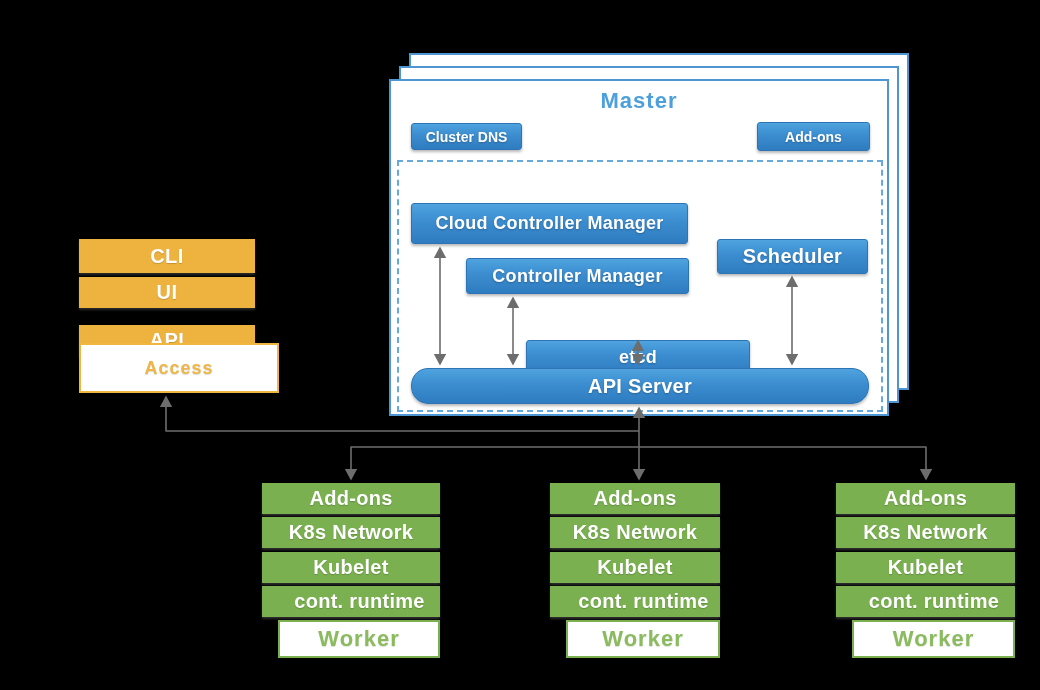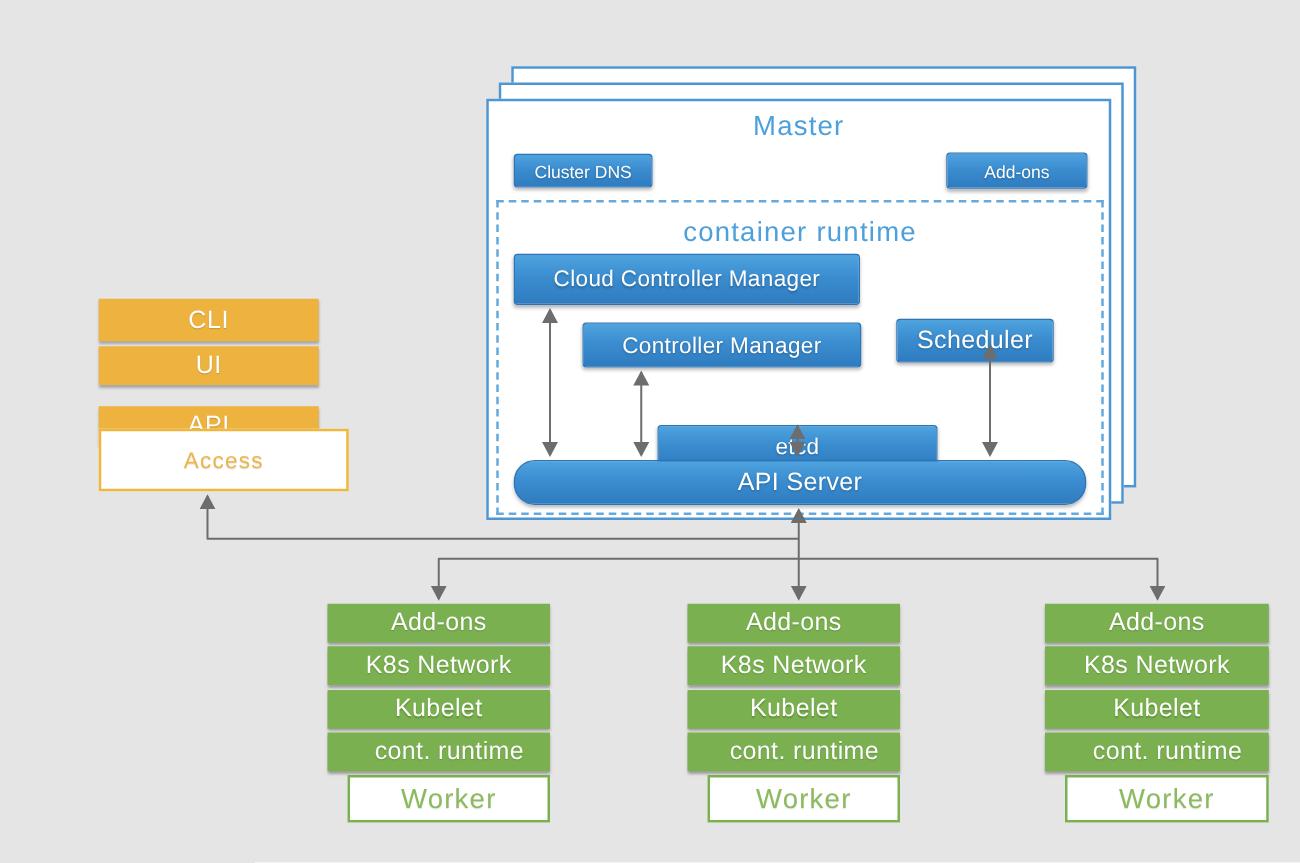--- a/index.html
+++ b/index.html
@@ -1,20 +1,21 @@
 <!DOCTYPE html>
 <html><head>
 <meta charset="utf-8">
 <style>
   * { margin:0; padding:0; box-sizing:border-box; }
   html,body { background:#ffffff; }
   body { font-family:"Liberation Sans", sans-serif; }
   #page {
-    position:relative; width:1040px; height:690px; background:#e5e5e5;
+    position:relative; width:1040px; height:690px; background:#000000;
     overflow:hidden;
+    font-weight:bold;
   }
 
   
   .panel {
     position:absolute; width:500px; height:337px;
     background:#ffffff; border:2px solid #4d96d2;
   }
   #master-back   { left:409px; top:53px; }
   #master-middle { left:399px; top:66px; }
   #master-front  { left:389px; top:79px; }
@@ -41,21 +42,21 @@
     border:2px dashed #66a9dd; background:transparent;
   }
   .runtime-title {
     position:absolute; top:11px; left:0; right:0; text-align:center;
     font-size:22px; letter-spacing:1px; color:#4da0dc;
   }
   .component { font-size:18px; letter-spacing:0.3px; }
   #ccm        { left:12px;  top:41px;  width:277px; height:41px; }
   #cm         { left:67px;  top:96px;  width:223px; height:36px; }
   #etcd       { left:127px; top:142px; width:224px; height:34px;margin-top:36px; }
-  #scheduler  { left:318px; top:77px;  width:126px; height:35px; font-size:20px;margin-top:16px; }
+  #scheduler  { left:318px; top:77px;  width:151px; height:35px; font-size:20px; }
   #api-server { left:12px;  top:206px; width:458px; height:36px; font-size:20px;border-radius:17px; }
 
   
   #access-stack { position:absolute; left:79px; top:239px; width:176px; height:154px; }
   .orange-row {
     position:absolute; left:0; width:176px; height:31px;
     background:#eeb33f; display:flex; align-items:center; justify-content:center;
     color:#ffffff; font-size:20px; letter-spacing:0.5px;
     text-shadow:0 1px 1px rgba(0,0,0,0.18);
     box-shadow:0 2px 2px rgba(90,90,90,0.45);
@@ -109,21 +110,20 @@
   <div id="master-back" class="panel"></div>
   <div id="master-middle" class="panel"></div>
 
   <div id="master-front" class="panel">
     <div class="master-title">Master</div>
 
     <div id="cluster-dns" class="blue-box chip">Cluster DNS</div>
     <div id="addons-chip" class="blue-box chip">Add-ons</div>
 
     <div id="runtime-box">
-      <div class="runtime-title">container runtime</div>
       <div id="ccm" class="blue-box component">Cloud Controller Manager</div>
       <div id="cm" class="blue-box component">Controller Manager</div>
       <div id="etcd" class="blue-box component">etcd</div>
       <div id="scheduler" class="blue-box component">Scheduler</div>
       <div id="api-server" class="blue-box component">API Server</div>
     </div>
   </div>
 
   <div id="access-stack">
     <div id="row-cli" class="orange-row">CLI</div>

